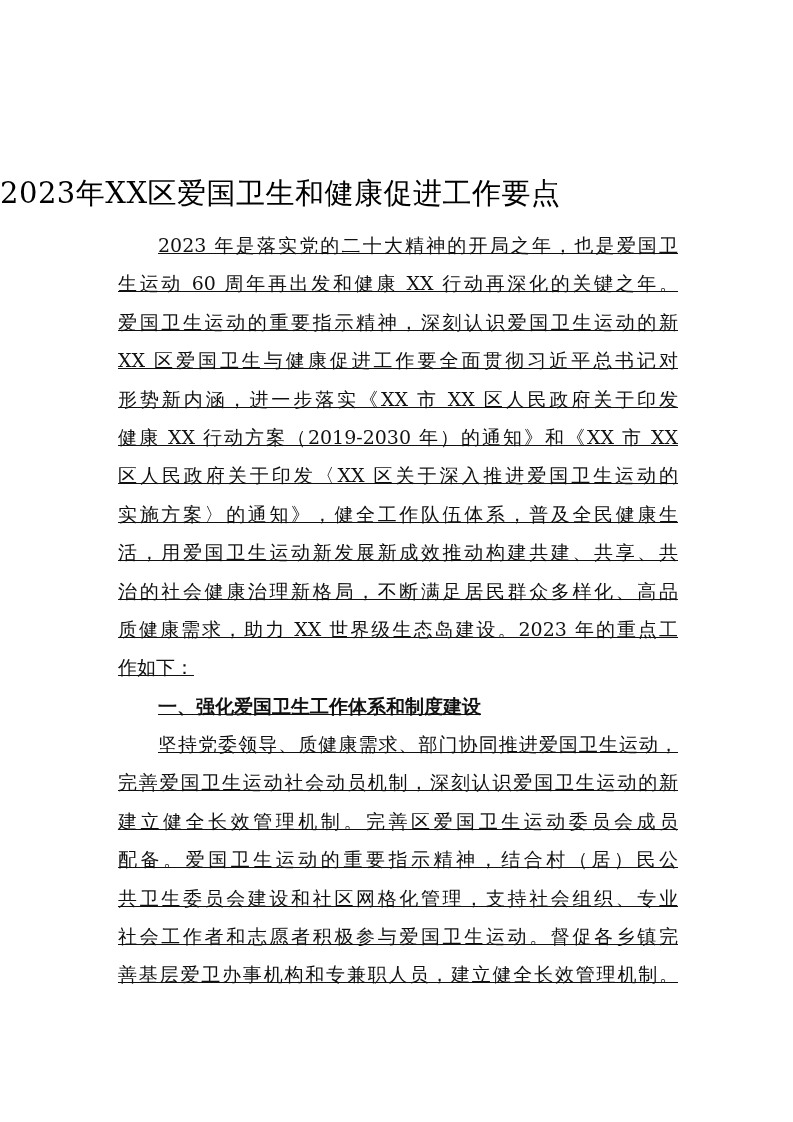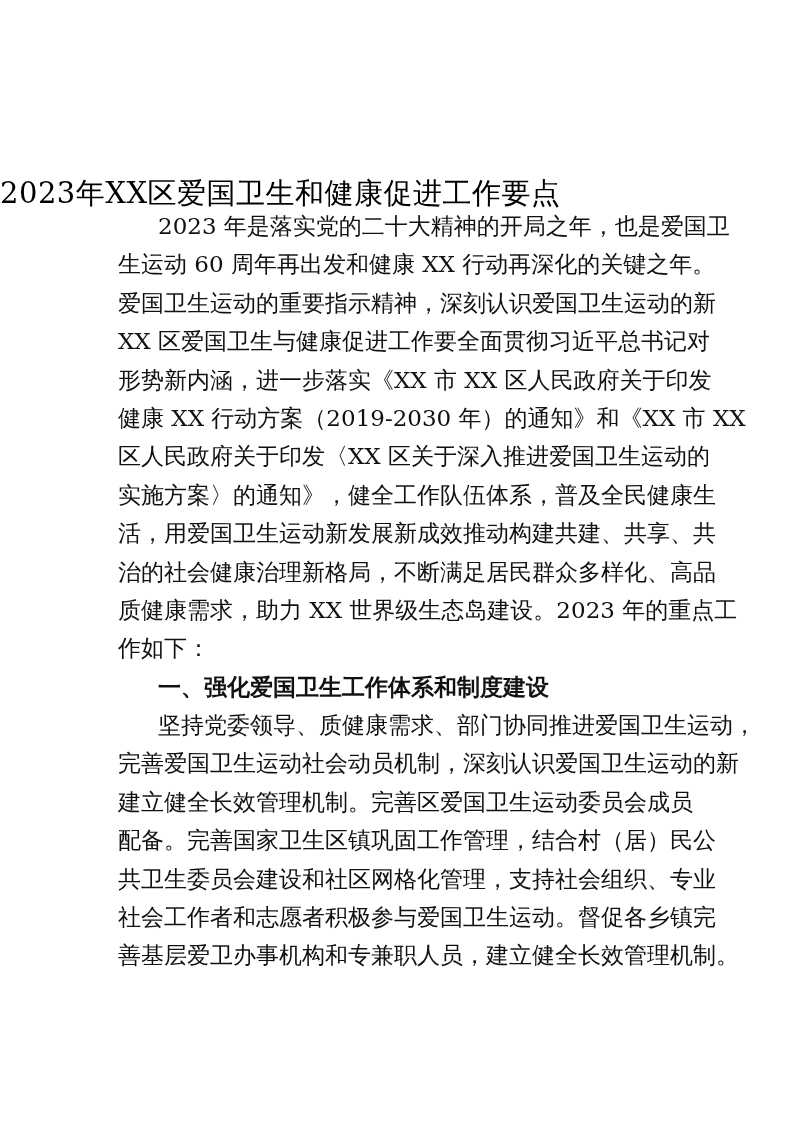--- a/index.html
+++ b/index.html
@@ -4,23 +4,23 @@
 <style>
   html, body { margin: 0; padding: 0; background: #ffffff; }
   body { width: 793px; height: 1122px; position: relative; overflow: hidden; }
   .page { position: absolute; left: 0; top: 0; width: 793px; height: 1122px; background: #fff; }
   .title {
     position: absolute; left: 0; top: 138px; width: 793px; text-align: left;
     font-family: "DejaVu Serif", "Liberation Serif", serif;
     font-size: 29px; color: #000; letter-spacing: 0.5px; line-height: 40px; margin-top: 35px;
   }
   .body {
-    position: absolute; left: 118px; top: 207px; width: 560px;
+    position: absolute; left: 118px; top: 226px; width: 560px;
     font-family: "DejaVu Serif", "Liberation Serif", serif;
-    font-size: 23px; color: #111; line-height: 38.4px;
+    font-size: 19px; color: #111; line-height: 38.4px; text-decoration: underline;
   }
   .line { height: 38.4px; white-space: nowrap; text-align: justify; text-align-last: justify; }
   .line.last { text-align-last: left; }
   .line.indent { padding-left: 40px; }
   .heading {
     font-family: "DejaVu Sans", "Liberation Sans", sans-serif;
     font-weight: bold; text-align-last: left;
   }
 </style>
 </head>
@@ -41,18 +41,18 @@
     <div class="line">活，用爱国卫生运动新发展新成效推动构建共建、共享、共</div>
     <div class="line">治的社会健康治理新格局，不断满足居民群众多样化、高品</div>
     <div class="line">质健康需求，助力 XX 世界级生态岛建设。2023 年的重点工</div>
     <div class="line last">作如下：</div>
 
     <div class="line indent heading">一、强化爱国卫生工作体系和制度建设</div>
 
     <div class="line indent">坚持党委领导、质健康需求、部门协同推进爱国卫生运动，</div>
     <div class="line">完善爱国卫生运动社会动员机制，深刻认识爱国卫生运动的新</div>
     <div class="line">建立健全长效管理机制。完善区爱国卫生运动委员会成员</div>
-    <div class="line">配备。完善国家卫生区镇巩固工作管理，结合村（居）民公</div>
+    <div class="line">配备。爱国卫生运动的重要指示精神，结合村（居）民公</div>
     <div class="line">共卫生委员会建设和社区网格化管理，支持社会组织、专业</div>
     <div class="line">社会工作者和志愿者积极参与爱国卫生运动。督促各乡镇完</div>
     <div class="line">善基层爱卫办事机构和专兼职人员，建立健全长效管理机制。</div>
   </div>
 </div>
 
 </body></html>

